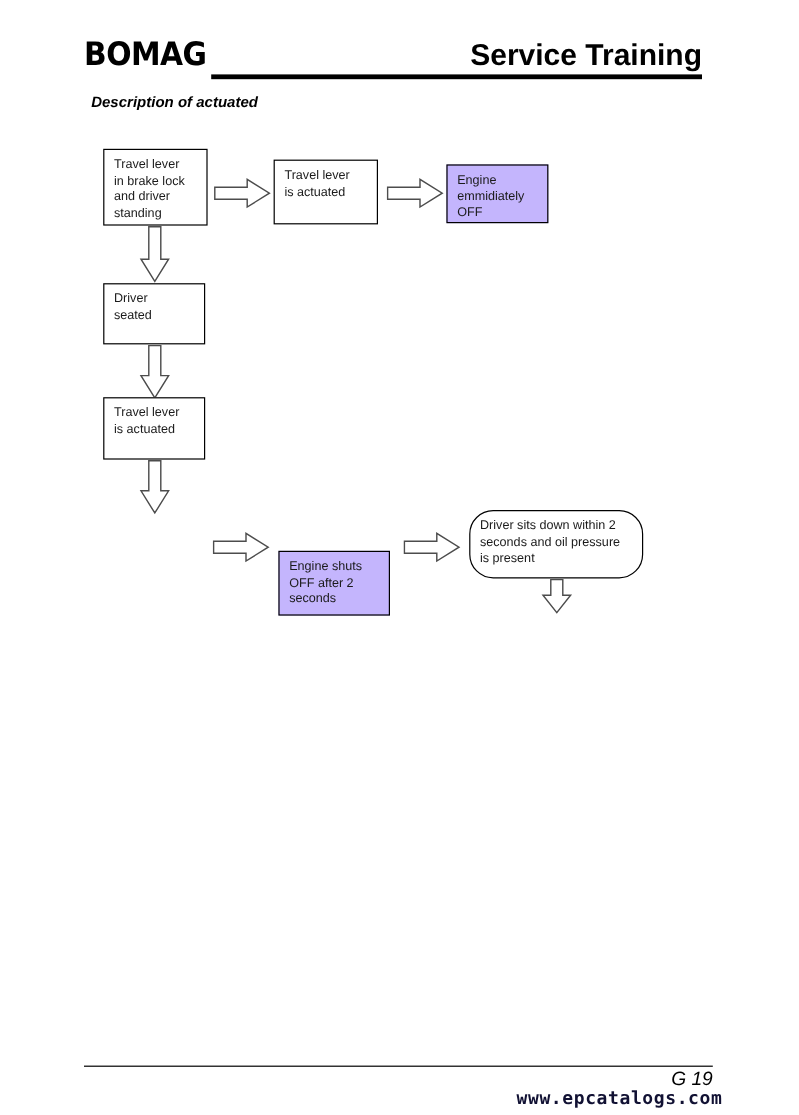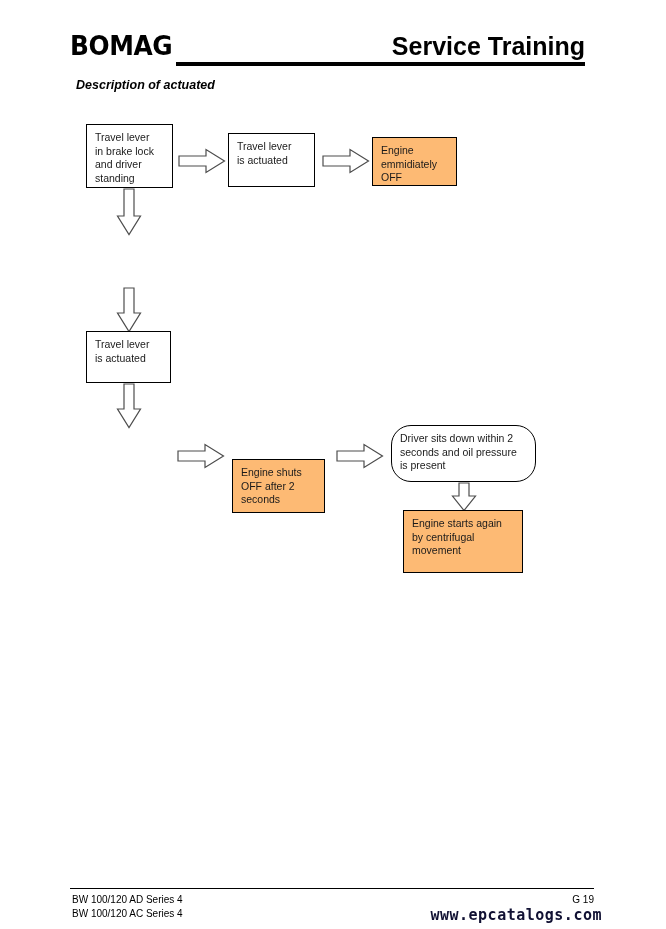--- a/index.html
+++ b/index.html
@@ -81,21 +81,21 @@
     border: 1px solid #000000;
     background: #ffffff;
     font-size: 10.5px;
     line-height: 13.5px;
     color: #1a1a1a;
     padding: 6px 0 0 8px;
     white-space: pre-line;
     font-family: "Liberation Sans", sans-serif;
   }
   .node.blue {
-    background: #fdba74;
+    background: #c4b5fd;
     border-color: #000000;
   }
 
   .arrow {
     position: absolute;
   }
   .arrow svg { display: block; }
 
   
   .footer-rule {
@@ -112,25 +112,26 @@
     top: 893px;
     font-size: 10px;
     line-height: 14px;
     color: #000;
     font-family: "Liberation Sans", sans-serif;
   }
   .footer-page {
     position: absolute;
     right: 72px;
     top: 893px;
-    font-size: 10px;
+    font-size: 16px;
     line-height: 14px;
     color: #000;
     font-family: "Liberation Sans", sans-serif;
     text-align: left;
+    font-style: italic;
   }
   .watermark {
     position: absolute;
     right: 64px;
     top: 906px;
     font-family: "DejaVu Sans Mono", monospace;
     font-size: 15px;
     font-weight: 700;
     letter-spacing: 0.5px;
     color: #111133;
@@ -172,20 +173,22 @@
     <div class="node blue" style="left:372px; top:137px; width:85px; height:49px;">Engine
 emmidiately
 OFF</div>
 
     <div class="arrow" style="left:116px; top:188px;">
       <svg width="26" height="48" viewBox="0 0 26 48">
         <path d="M8 1 H18 V28 H24.5 L13 46.5 L1.5 28 H8 Z" fill="#ffffff" stroke="#4d4d4d" stroke-width="1.2"></path>
       </svg>
     </div>
 
+    <div class="node" style="left:86px; top:236px; width:85px; height:51px;">Driver
+seated</div>
 
     <div class="arrow" style="left:116px; top:287px;">
       <svg width="26" height="46" viewBox="0 0 26 46">
         <path d="M8 1 H18 V26 H24.5 L13 44.5 L1.5 26 H8 Z" fill="#ffffff" stroke="#4d4d4d" stroke-width="1.2"></path>
       </svg>
     </div>
 
     <div class="node" style="left:86px; top:331px; width:85px; height:52px;">Travel    lever
 is actuated</div>
 
@@ -215,30 +218,23 @@
     <div class="node" style="left:391px; top:425px; width:145px; height:57px;border-radius:20px;">Driver sits down within 2
 seconds and oil pressure
 is present</div>
 
     <div class="arrow" style="left:451px; top:482px;">
       <svg width="26" height="30" viewBox="0 0 26 30">
         <path d="M8 1 H18 V14 H24.5 L13 28.5 L1.5 14 H8 Z" fill="#ffffff" stroke="#4d4d4d" stroke-width="1.2"></path>
       </svg>
     </div>
 
-    <div class="node blue" style="left:403px; top:510px; width:120px; height:63px;">Engine starts again
-by centrifugal
-movement</div>
 
   </div>
 
   <div class="footer-rule"></div>
 
-  <div class="footer-left">
-    <div>BW 100/120 AD Series 4</div>
-    <div>BW 100/120 AC Series 4</div>
-  </div>
 
   <div class="footer-page">G 19</div>
 
   <div class="watermark">www.epcatalogs.com</div>
 
 </div>
 
 </body></html>

